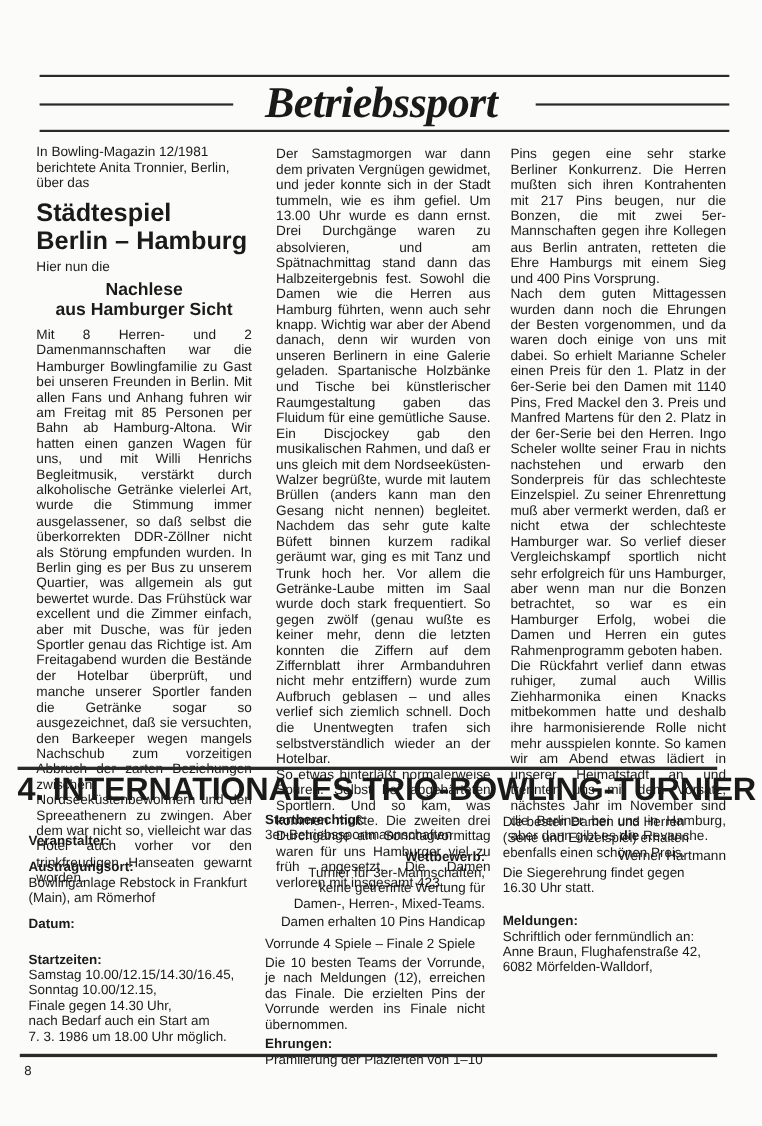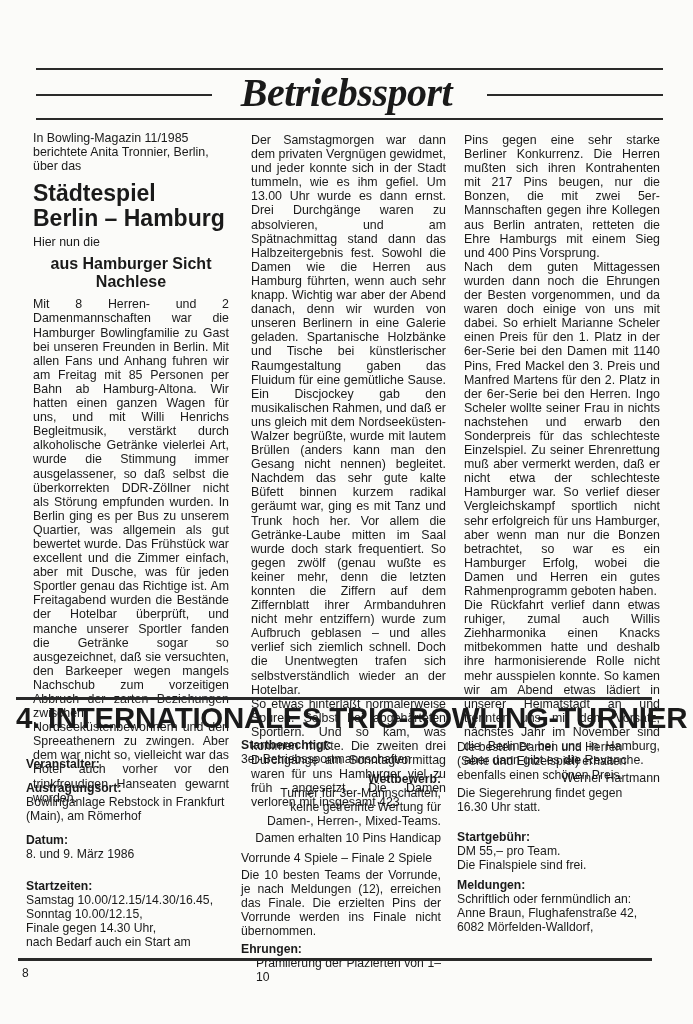--- a/index.html
+++ b/index.html
@@ -35,29 +35,29 @@
 </head>
 <body>
 
 <div class="rule" style="left:36px; top:68px; width:627px; height:1.5px;"></div>
 <div class="rule" style="left:36px; top:94px; width:176px; height:2px;"></div>
 <div class="rule" style="left:487px; top:94px; width:176px; height:2px;"></div>
 <div class="rule" style="left:36px; top:118px; width:627px; height:1.5px;"></div>
 <div class="page-title">Betriebssport</div>
 
 <div class="col" style="left:33px; top:131px; width:196px;">
-  <p class="intro">In Bowling-Magazin 11/1985 berichtete Anita Tronnier, Berlin, über das</p>
+  <p class="intro">In Bowling-Magazin 12/1981 berichtete Anita Tronnier, Berlin, über das</p>
   <div class="h-big">
     <div>Städtespiel</div>
     <div>Berlin – Hamburg</div>
   </div>
   <p class="intro">Hier nun die</p>
   <div class="h-mid">
+    <div>Nachlese</div>
     <div>aus Hamburger Sicht</div>
-    <div>Nachlese</div>
   </div>
   <p>Mit 8 Herren- und 2 Damenmannschaften war die Hamburger Bowlingfamilie zu Gast bei unseren Freunden in Berlin. Mit allen Fans und Anhang fuhren wir am Freitag mit 85 Personen per Bahn ab Hamburg-Altona. Wir hatten einen ganzen Wagen für uns, und mit Willi Henrichs Begleitmusik, verstärkt durch alkoholische Getränke vielerlei Art, wurde die Stimmung immer ausgelassener, so daß selbst die überkorrekten DDR-Zöllner nicht als Störung empfunden wurden. In Berlin ging es per Bus zu unserem Quartier, was allgemein als gut bewertet wurde. Das Frühstück war excellent und die Zimmer einfach, aber mit Dusche, was für jeden Sportler genau das Richtige ist. Am Freitagabend wurden die Bestände der Hotelbar überprüft, und manche unserer Sportler fanden die Getränke sogar so ausgezeichnet, daß sie versuchten, den Barkeeper wegen mangels Nachschub zum vorzeitigen Abbruch der zarten Beziehungen zwischen Nordseeküstenbewohnern und den Spreeathenern zu zwingen. Aber dem war nicht so, vielleicht war das Hotel auch vorher vor den trinkfreudigen Hanseaten gewarnt worden.</p>
 </div>
 
 <div class="col" style="left:251px; top:133px; width:195px;">
   <p>Der Samstagmorgen war dann dem privaten Vergnügen gewidmet, und jeder konnte sich in der Stadt tummeln, wie es ihm gefiel. Um 13.00 Uhr wurde es dann ernst. Drei Durchgänge waren zu absolvieren, und am Spätnachmittag stand dann das Halbzeitergebnis fest. Sowohl die Damen wie die Herren aus Hamburg führten, wenn auch sehr knapp. Wichtig war aber der Abend danach, denn wir wurden von unseren Berlinern in eine Galerie geladen. Spartanische Holzbänke und Tische bei künstlerischer Raumgestaltung gaben das Fluidum für eine gemütliche Sause. Ein Discjockey gab den musikalischen Rahmen, und daß er uns gleich mit dem Nordseeküsten-Walzer begrüßte, wurde mit lautem Brüllen (anders kann man den Gesang nicht nennen) begleitet. Nachdem das sehr gute kalte Büfett binnen kurzem radikal geräumt war, ging es mit Tanz und Trunk hoch her. Vor allem die Getränke-Laube mitten im Saal wurde doch stark frequentiert. So gegen zwölf (genau wußte es keiner mehr, denn die letzten konnten die Ziffern auf dem Ziffernblatt ihrer Armbanduhren nicht mehr entziffern) wurde zum Aufbruch geblasen – und alles verlief sich ziemlich schnell. Doch die Unentwegten trafen sich selbstverständlich wieder an der Hotelbar.</p>
   <p>So etwas hinterläßt normalerweise Spuren. Selbst bei abgehärteten Sportlern. Und so kam, was kommen mußte. Die zweiten drei Durchgänge am Sonntagvormittag waren für uns Hamburger viel zu früh angesetzt. Die Damen verloren mit insgesamt 423</p>
 </div>
 
 <div class="col" style="left:464px; top:133px; width:196px;">
@@ -73,28 +73,28 @@
 <div class="tcol" style="left:26px; top:757px; width:210px;">
   <div class="sec">
     <div class="lbl">Veranstalter:</div>
   </div>
   <div class="sec">
     <div class="lbl">Austragungsort:</div>
     <div>Bowlinganlage Rebstock in Frankfurt (Main), am Römerhof</div>
   </div>
   <div class="sec" style="margin-bottom:18px;">
     <div class="lbl">Datum:</div>
-    <div>8. und 9. März 1986</div>
   </div>
   <div class="sec">
     <div class="lbl">Startzeiten:</div>
     <div>Samstag 10.00/12.15/14.30/16.45,</div>
     <div>Sonntag 10.00/12.15,</div>
     <div>Finale gegen 14.30 Uhr,</div>
     <div>nach Bedarf auch ein Start am</div>
+    <div>7. 3. 1986 um 18.00 Uhr möglich.</div>
   </div>
 </div>
 
 <div class="tcol" style="left:241px; top:738px; width:200px;">
   <div class="sec" style="margin-bottom:6px;">
     <div class="lbl">Startberechtigt:</div>
     <div>3er-Betriebssportmannschaften</div>
   </div>
   <div class="sec" style="margin-bottom:6px;text-align:right;">
     <div class="lbl">Wettbewerb:</div>
@@ -102,32 +102,27 @@
     <div>keine getrennte Wertung für</div>
     <div>Damen-, Herren-, Mixed-Teams.</div>
     <div class="gap">Damen erhalten 10 Pins Handicap</div>
   </div>
   <div class="sec" style="margin-bottom:4px;">
     <div>Vorrunde 4 Spiele – Finale 2 Spiele</div>
     <div class="gap" style="text-align:justify;">Die 10 besten Teams der Vorrunde, je nach Meldungen (12), erreichen das Finale. Die erzielten Pins der Vorrunde werden ins Finale nicht übernommen.</div>
   </div>
   <div class="sec">
     <div class="lbl">Ehrungen:</div>
-    <div style="text-align:justify;margin-left:15px;">Prämiierung der Plazierten von 1–10</div>
+    <div style="text-align:justify;">Prämiierung der Plazierten von 1–10</div>
   </div>
 </div>
 
 <div class="tcol" style="left:457px; top:740px; width:196px;">
   <div class="sec" style="margin-bottom:4px;">Die besten Damen und Herren (Serie und Einzelspiel) erhalten ebenfalls einen schönen Preis.</div>
   <div class="sec" style="margin-bottom:16px;">Die Siegerehrung findet gegen 16.30 Uhr statt.</div>
-  <div class="sec" style="margin-bottom:6px;">
-    <div class="lbl">Startgebühr:</div>
-    <div>DM 55,– pro Team.</div>
-    <div>Die Finalspiele sind frei.</div>
-  </div>
   <div class="sec">
     <div class="lbl">Meldungen:</div>
     <div>Schriftlich oder fernmündlich an:</div>
     <div>Anne Braun, Flughafenstraße 42,</div>
     <div>6082 Mörfelden-Walldorf,</div>
   </div>
 </div>
 
 <div class="rule" style="left:18px; top:958px; width:634px; height:2.5px;"></div>
 <div class="page-num">8</div>

